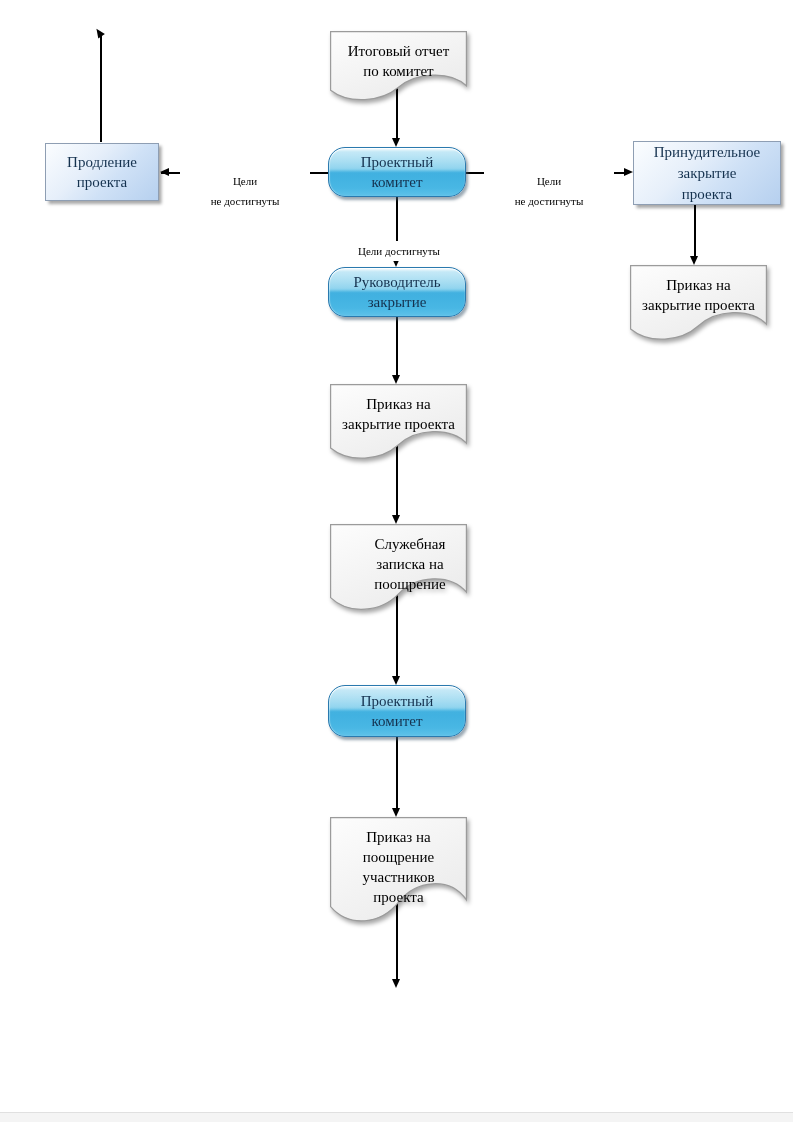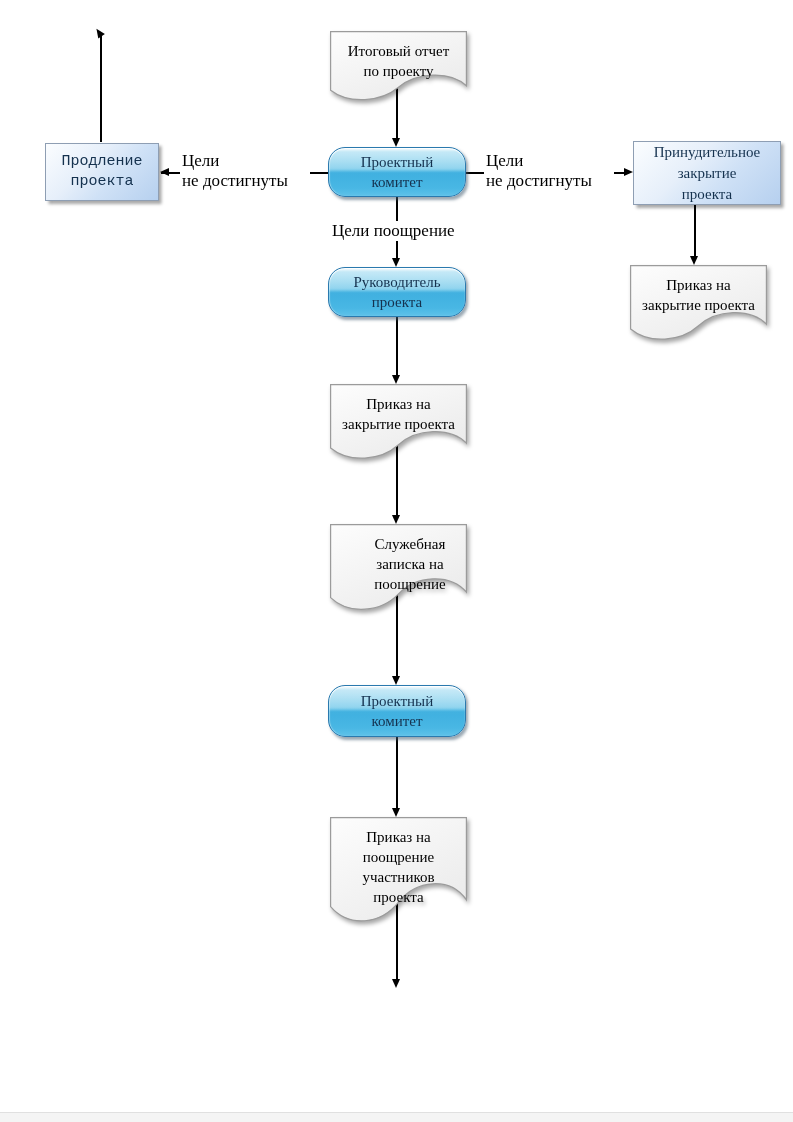--- a/index.html
+++ b/index.html
@@ -39,22 +39,22 @@
   }
   
   .vline{position:absolute;width:1.5px;background:#000;}
   .hline{position:absolute;height:1.5px;background:#000;}
   .ah{position:absolute;width:0;height:0;}
   .ah-down{border-left:4.5px solid transparent;border-right:4.5px solid transparent;border-top:9px solid #000;}
   .ah-up{border-left:4.5px solid transparent;border-right:4.5px solid transparent;border-bottom:9px solid #000;}
   .ah-left{border-top:4.5px solid transparent;border-bottom:4.5px solid transparent;border-right:9px solid #000;}
   .ah-right{border-top:4.5px solid transparent;border-bottom:4.5px solid transparent;border-left:9px solid #000;}
   .edge-label{
-    position:absolute;background:#ffffff;white-space:pre-line;text-align:left;
-    font-size:17px;line-height:20px;color:#000;padding:0 2px;
+    position:absolute;background:#ffffff;white-space:pre-line;text-align:center;
+    font-size:11px;line-height:20px;color:#000;padding:0 2px;margin-top:20px;
   }
   
   .page-strip{
     position:absolute;left:0;right:0;bottom:0;height:9px;
     background:#f4f4f4;border-top:1px solid #e0e0e0;
   }
 </style>
 </head>
 <body>
 
@@ -81,34 +81,34 @@
   <div class="ah ah-down" style="left:392px;top:515px;"></div>
   <div class="ah ah-down" style="left:392px;top:676px;"></div>
   <div class="ah ah-down" style="left:392px;top:808px;"></div>
   <div class="ah ah-down" style="left:392px;top:979px;"></div>
   <div class="ah ah-up" style="left:95px;top:28px;transform:rotate(-35deg);"></div>
 
   <div class="edge-label" style="left:180px;top:151px;width:126px;">Цели
 не достигнуты</div>
   <div class="edge-label" style="left:484px;top:151px;width:126px;">Цели
 не достигнуты</div>
-  <div class="edge-label" style="left:330px;top:221px;width:134px;">Цели поощрение</div>
+  <div class="edge-label" style="left:330px;top:221px;width:134px;">Цели достигнуты</div>
 
   <div class="node doc" style="left:330px;top:31px;width:137px;height:78px;">
     <svg width="137" height="78" viewBox="0 0 137 78">
       <defs>
           <linearGradient id="dg1" x1="0" y1="0" x2="0.7" y2="1">
         <stop offset="0" stop-color="#fdfdfd"></stop>
             <stop offset="1" stop-color="#ebebeb"></stop>
           </linearGradient>
         </defs>
       <path d="M0.6,0.6 L136.4,0.6 L136.4,54.8 C120,39.2 86,41.4 68.5,56.2 C51,71 19,73.3 0.6,59.2 Z" fill="url(#dg1)" stroke="#9b9b9b" stroke-width="1.2"></path>
     </svg>
     <div class="node-label">Итоговый отчет
-по проекту</div>
+по комитет</div>
   </div>
 
   <div class="node doc" style="left:630px;top:265px;width:137px;height:84px;">
     <svg width="137" height="84" viewBox="0 0 137 84">
       <defs>
           <linearGradient id="dg2" x1="0" y1="0" x2="0.7" y2="1">
         <stop offset="0" stop-color="#fdfdfd"></stop>
             <stop offset="1" stop-color="#ebebeb"></stop>
           </linearGradient>
         </defs>
@@ -164,29 +164,29 @@
   </div>
 
 
   <div class="node process" style="left:328px;top:147px;width:138px;height:50px;">
     <div class="node-label">Проектный
 комитет</div>
   </div>
 
   <div class="node process" style="left:328px;top:267px;width:138px;height:50px;">
     <div class="node-label">Руководитель
-проекта</div>
+закрытие</div>
   </div>
 
   <div class="node process" style="left:328px;top:685px;width:138px;height:52px;">
     <div class="node-label">Проектный
 комитет</div>
   </div>
 
-  <div class="node altbox" style="left:45px;top:143px;width:114px;height:58px;font-family:Liberation Mono, monospace;">
+  <div class="node altbox" style="left:45px;top:143px;width:114px;height:58px;">
     <div class="node-label">Продление
 проекта</div>
   </div>
 
   <div class="node altbox" style="left:633px;top:141px;width:148px;height:64px;">
     <div class="node-label" style="line-height:21px;">Принудительное
 закрытие
 проекта</div>
   </div>
 

